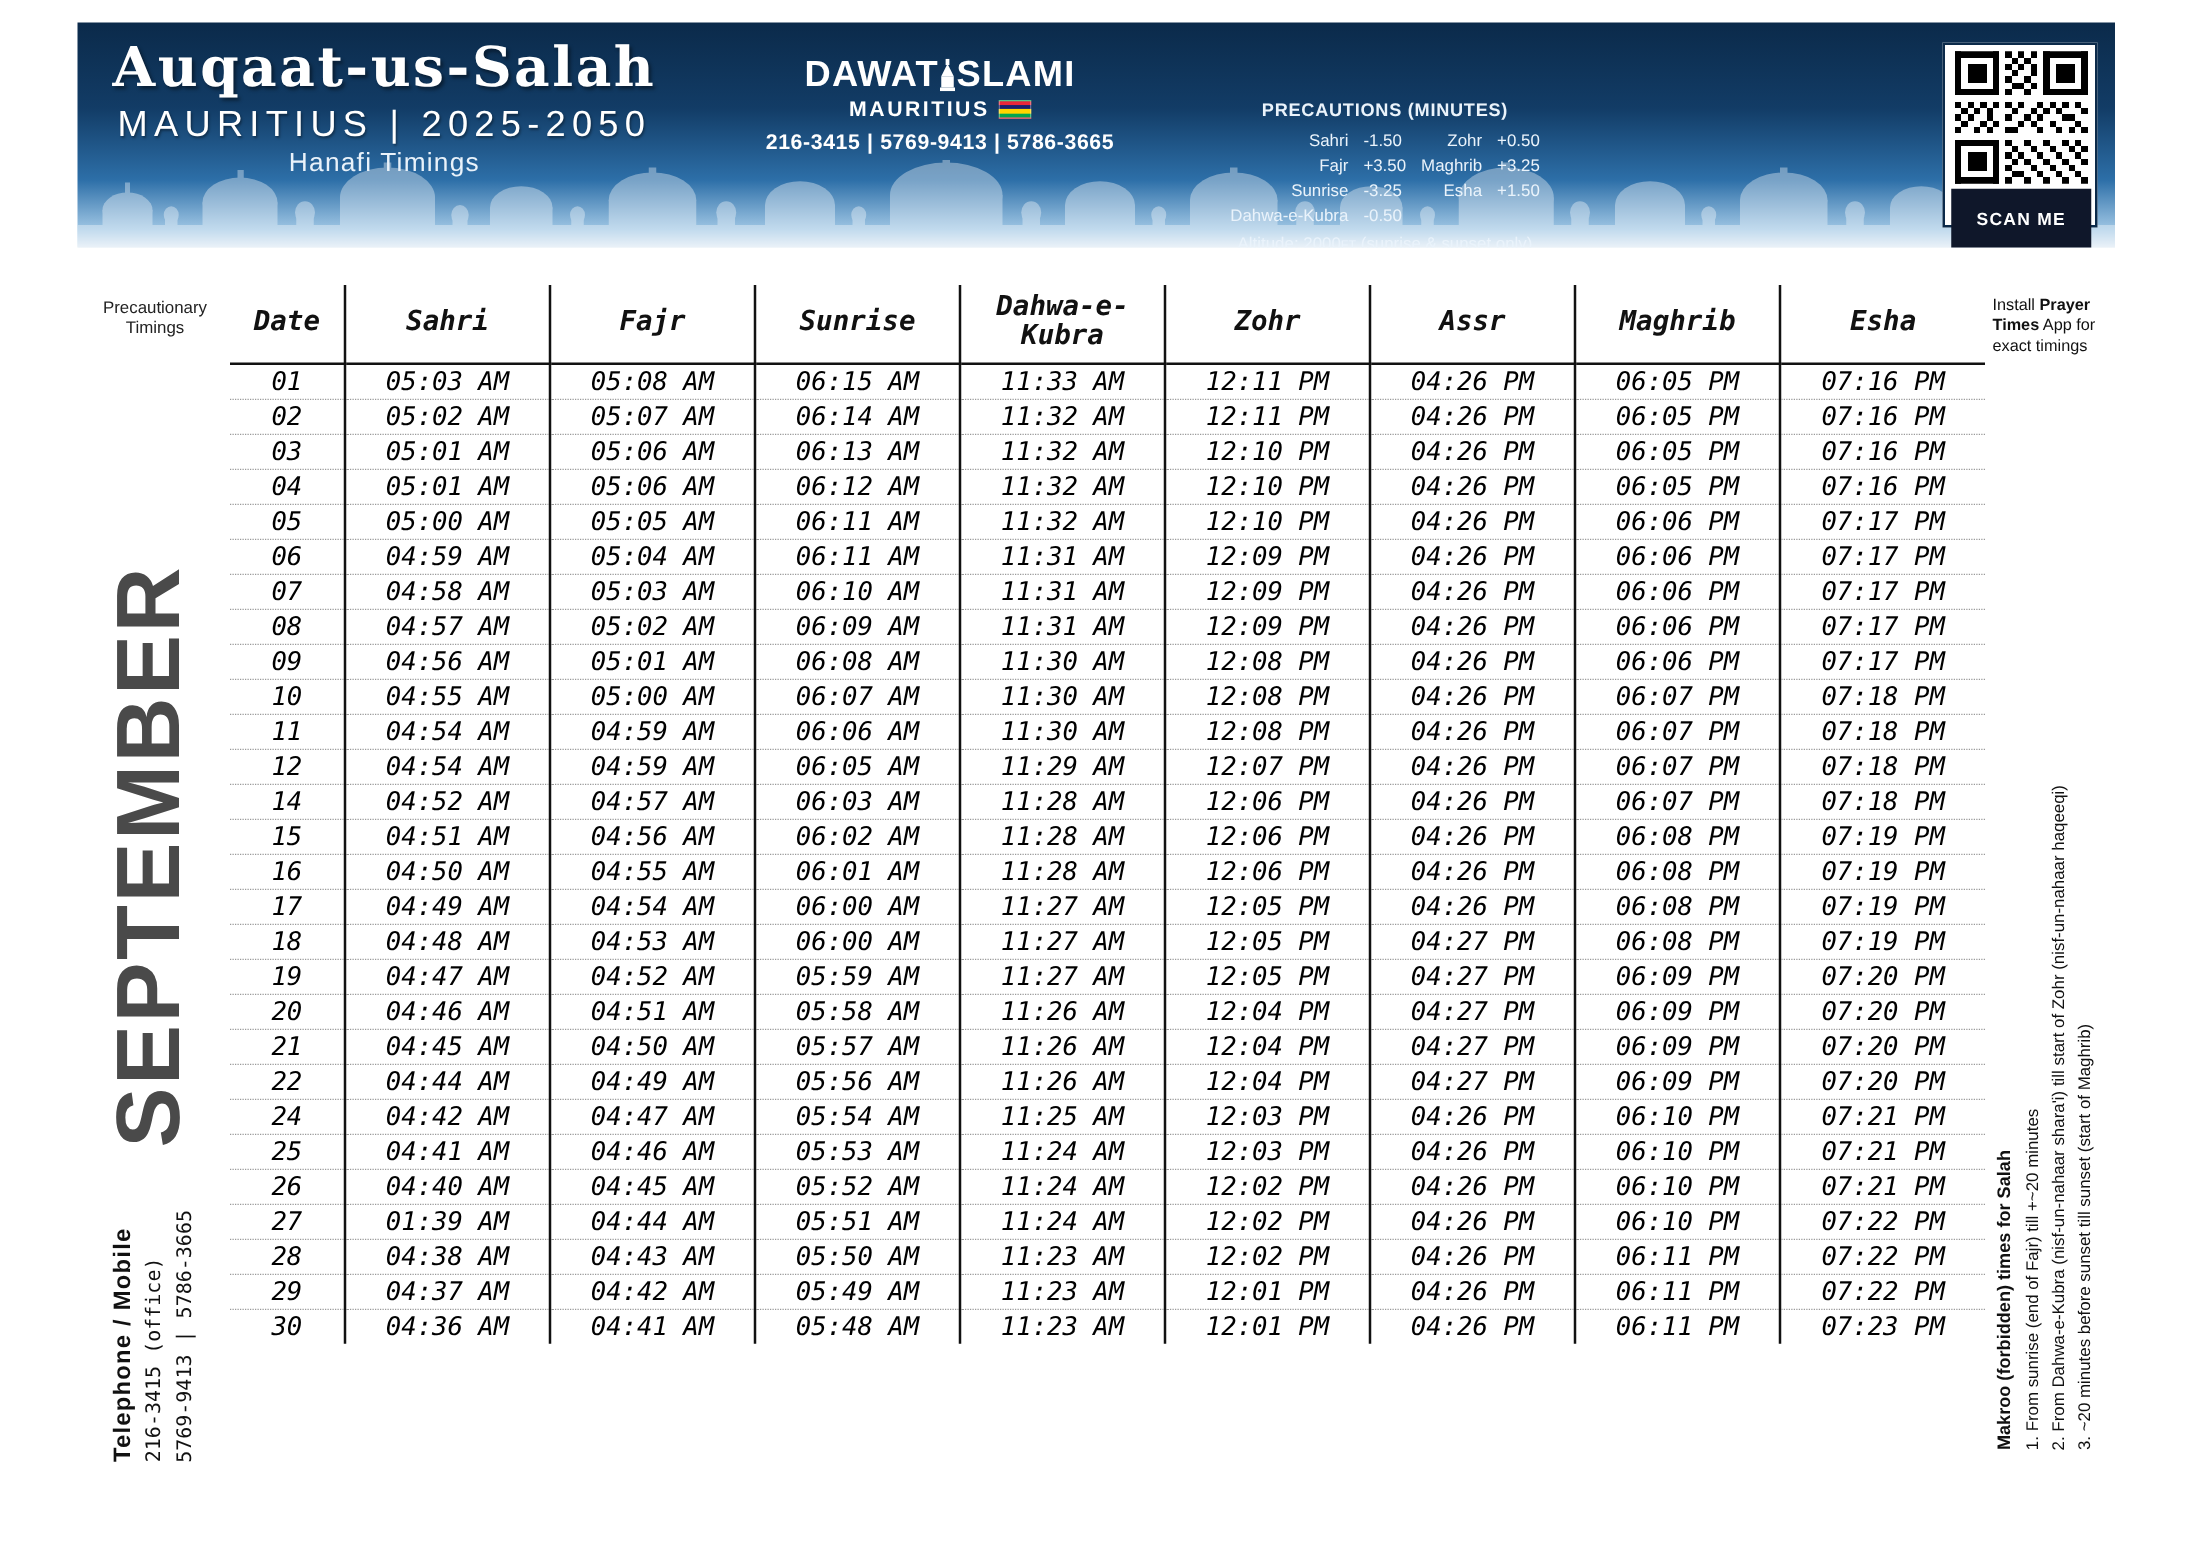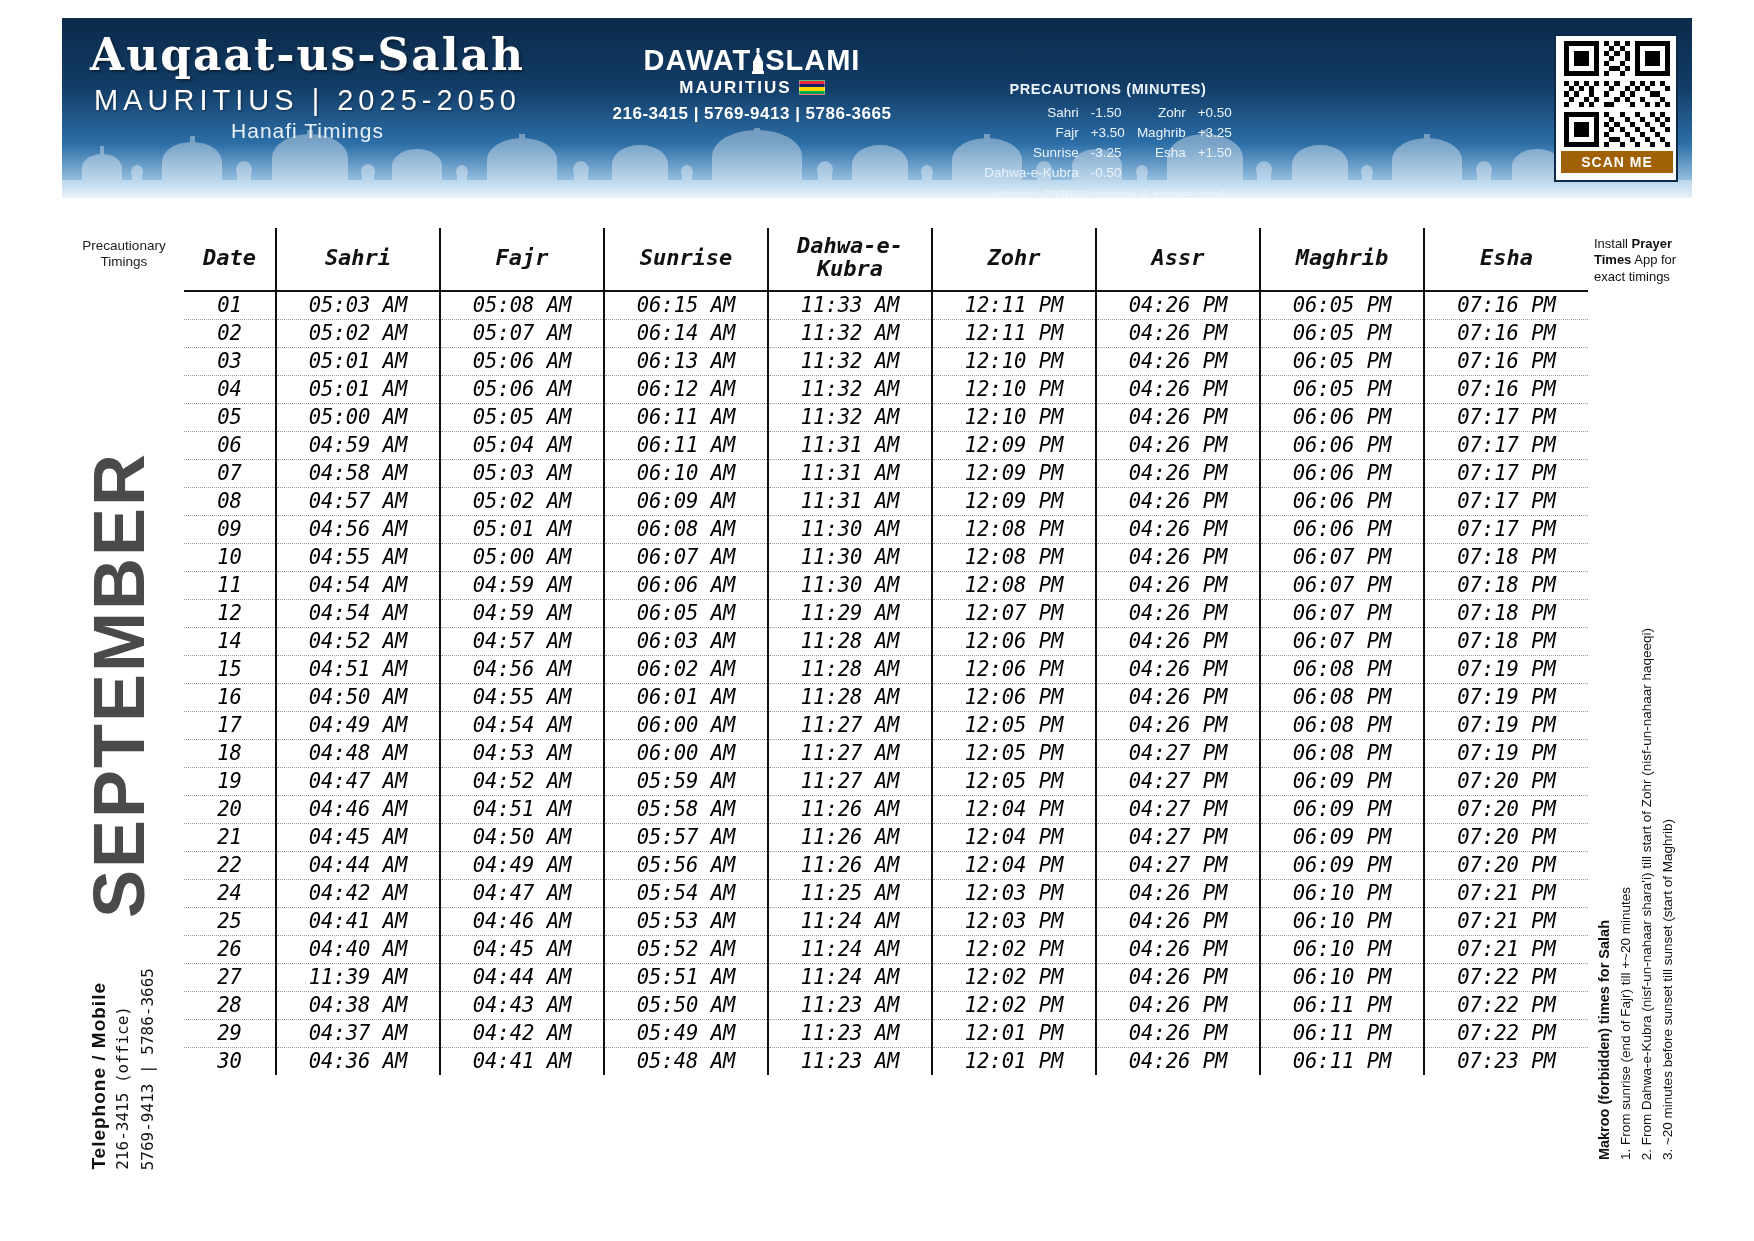--- a/index.html
+++ b/index.html
@@ -136,27 +136,27 @@
     width: 124px;
     height: 148px;
     background: #fff;
     border: 2px solid #0b2a4a;
     padding: 5px;
   }
   .qr-img { width: 112px; height: 106px; display: block; }
   .scan-me {
     width: 112px;
     margin-top: 4px;
-    background: #a16207;
+    background: #0f172a;
     color: #fff;
     font-size: 14px;
     font-weight: bold;
     letter-spacing: 1px;
     text-align: center;
-    padding: 3px 0;
+    padding: 16px 0;
   }
 
   
   .month-label {
     position: absolute;
     left: 78px;
     top: 300px;
     width: 90px;
     height: 770px;
     color: #4a4a4a;
@@ -831,21 +831,21 @@
           <td class="solid-r">04:45 AM</td>
           <td class="solid-r">05:52 AM</td>
           <td class="solid-r">11:24 AM</td>
           <td class="solid-r">12:02 PM</td>
           <td class="solid-r">04:26 PM</td>
           <td class="solid-r">06:10 PM</td>
           <td>07:21 PM</td>
         </tr>
         <tr>
           <td class="solid-r">27</td>
-          <td class="solid-r">11:39 AM</td>
+          <td class="solid-r">01:39 AM</td>
           <td class="solid-r">04:44 AM</td>
           <td class="solid-r">05:51 AM</td>
           <td class="solid-r">11:24 AM</td>
           <td class="solid-r">12:02 PM</td>
           <td class="solid-r">04:26 PM</td>
           <td class="solid-r">06:10 PM</td>
           <td>07:22 PM</td>
         </tr>
         <tr>
           <td class="solid-r">28</td>

